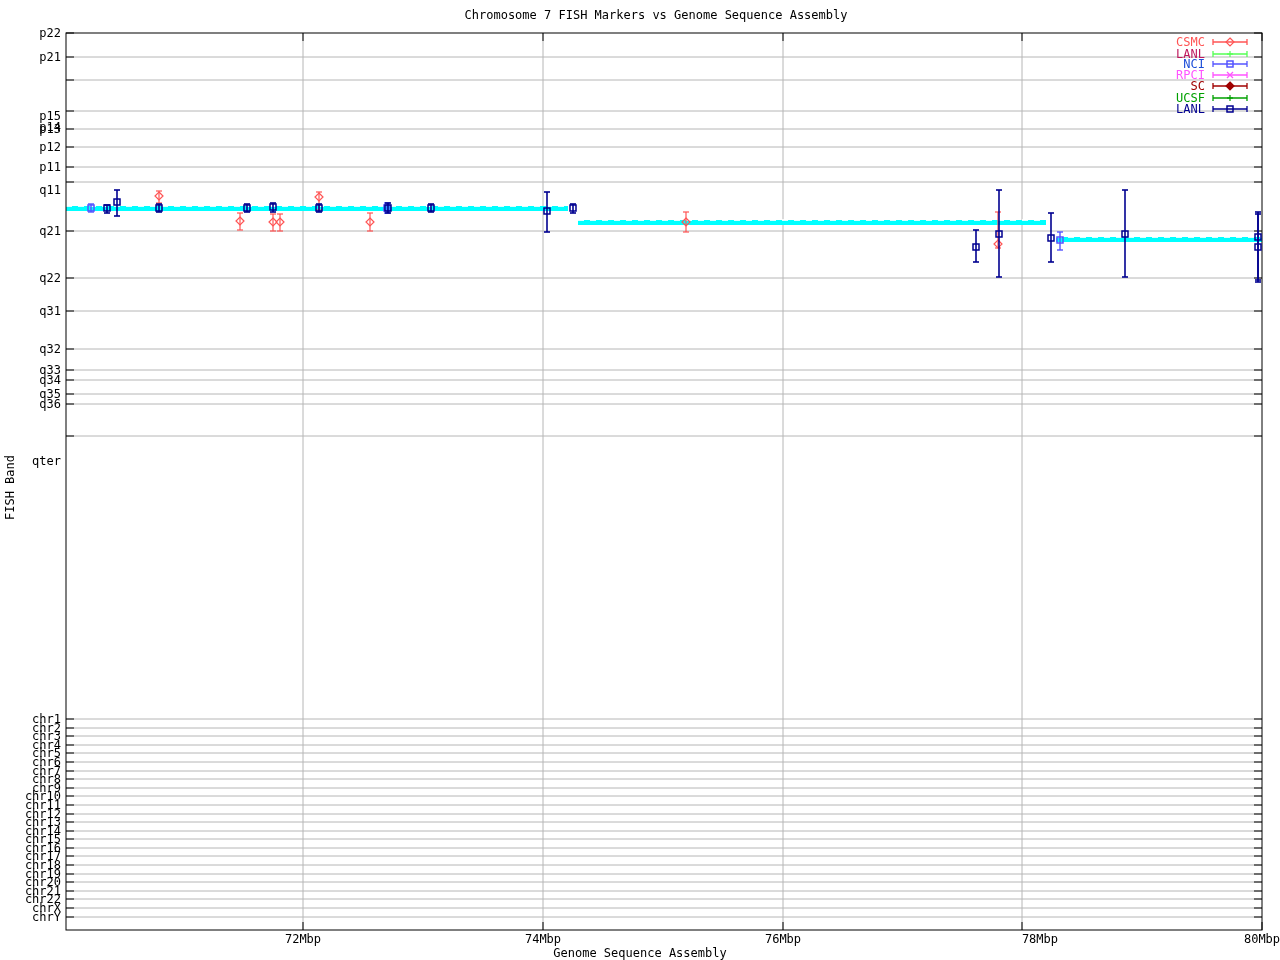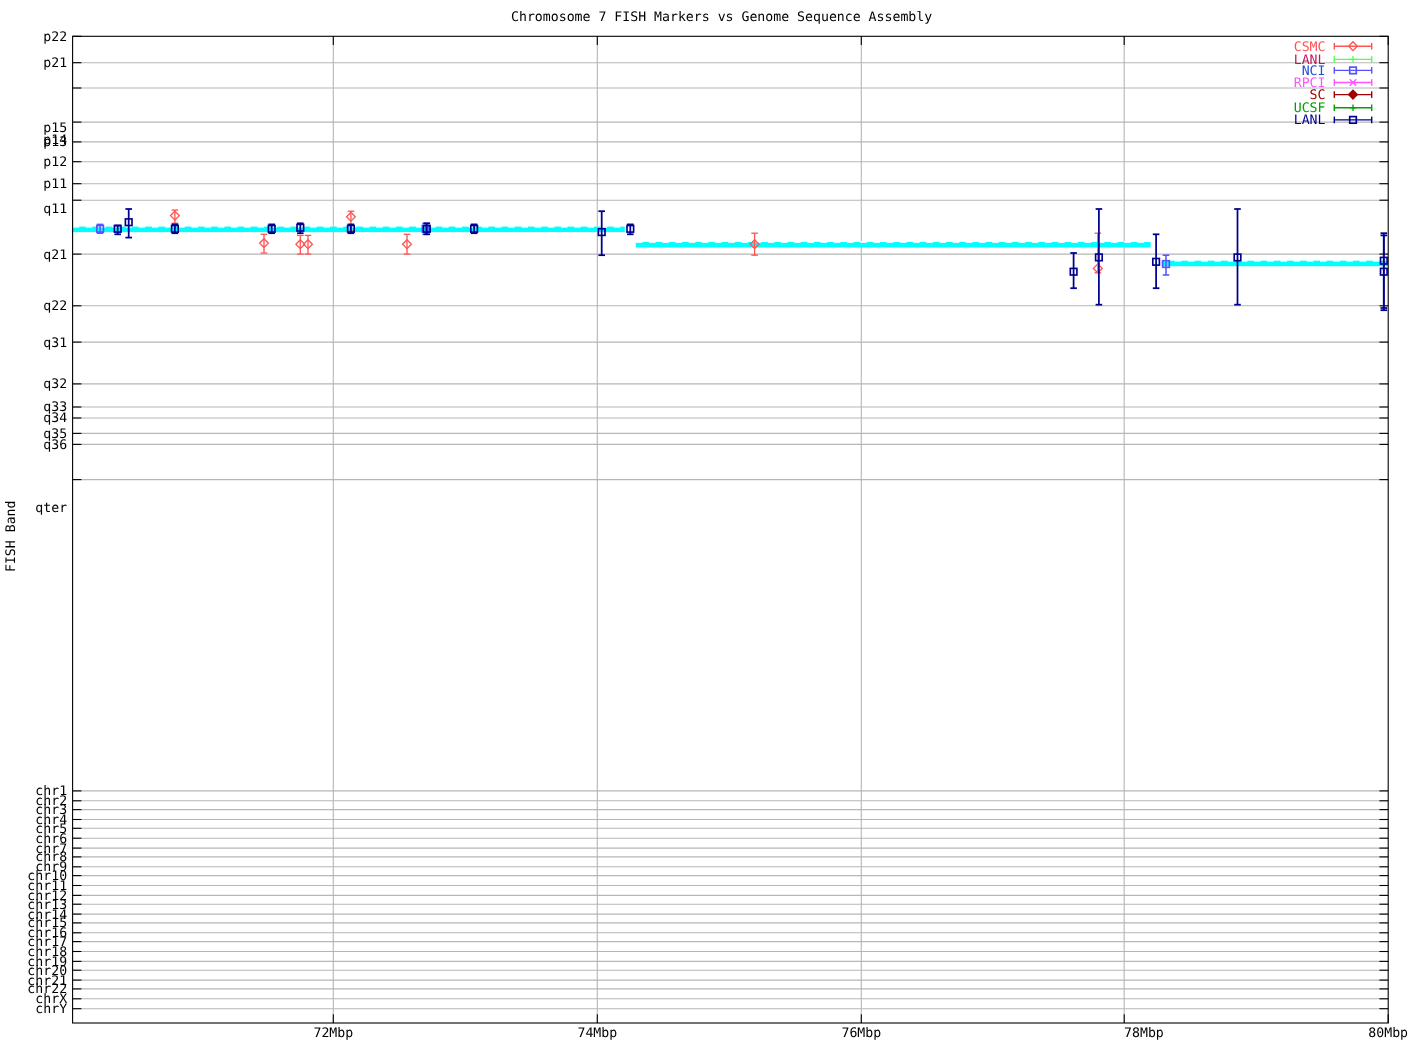--- a/index.html
+++ b/index.html
@@ -296,20 +296,21 @@
       <line x1="1213" y1="95" x2="1213" y2="101" stroke="#00a000" stroke-width="1.3"></line>
       <line x1="1247" y1="95" x2="1247" y2="101" stroke="#00a000" stroke-width="1.3"></line>
       <line x1="1227" y1="98" x2="1233" y2="98" stroke="#00a000" stroke-width="1.2"></line>
       <line x1="1230" y1="95" x2="1230" y2="101" stroke="#00a000" stroke-width="1.2"></line>
       <line x1="1213" y1="109" x2="1247" y2="109" stroke="#000090" stroke-width="1.3"></line>
       <line x1="1213" y1="106" x2="1213" y2="112" stroke="#000090" stroke-width="1.3"></line>
       <line x1="1247" y1="106" x2="1247" y2="112" stroke="#000090" stroke-width="1.3"></line>
       <rect x="1227" y="106" width="6" height="6" fill="none" stroke="#000090" stroke-width="1.5"></rect>
     </svg>
   <div id="title" class="lbl">Chromosome 7 FISH Markers vs Genome Sequence Assembly</div>
+  <div id="xlabel" class="lbl">Genome Sequence Assembly</div>
   <div id="ylabel" class="lbl">FISH Band</div>
 <div class="lbl ytick" style="top: 27px;">p22</div>
     <div class="lbl ytick" style="top: 51px;">p21</div>
     <div class="lbl ytick" style="top: 74px; margin-top: 36px;">p15</div>
     <div class="lbl ytick" style="top: 121px; text-align: center;">p14</div>
     <div class="lbl ytick" style="top: 123px;">p13</div>
     <div class="lbl ytick" style="top: 141px;">p12</div>
     <div class="lbl ytick" style="top: 161px;">p11</div>
     <div class="lbl ytick" style="top: 184px;">q11</div>
     <div class="lbl ytick" style="top: 225px;">q21</div>

